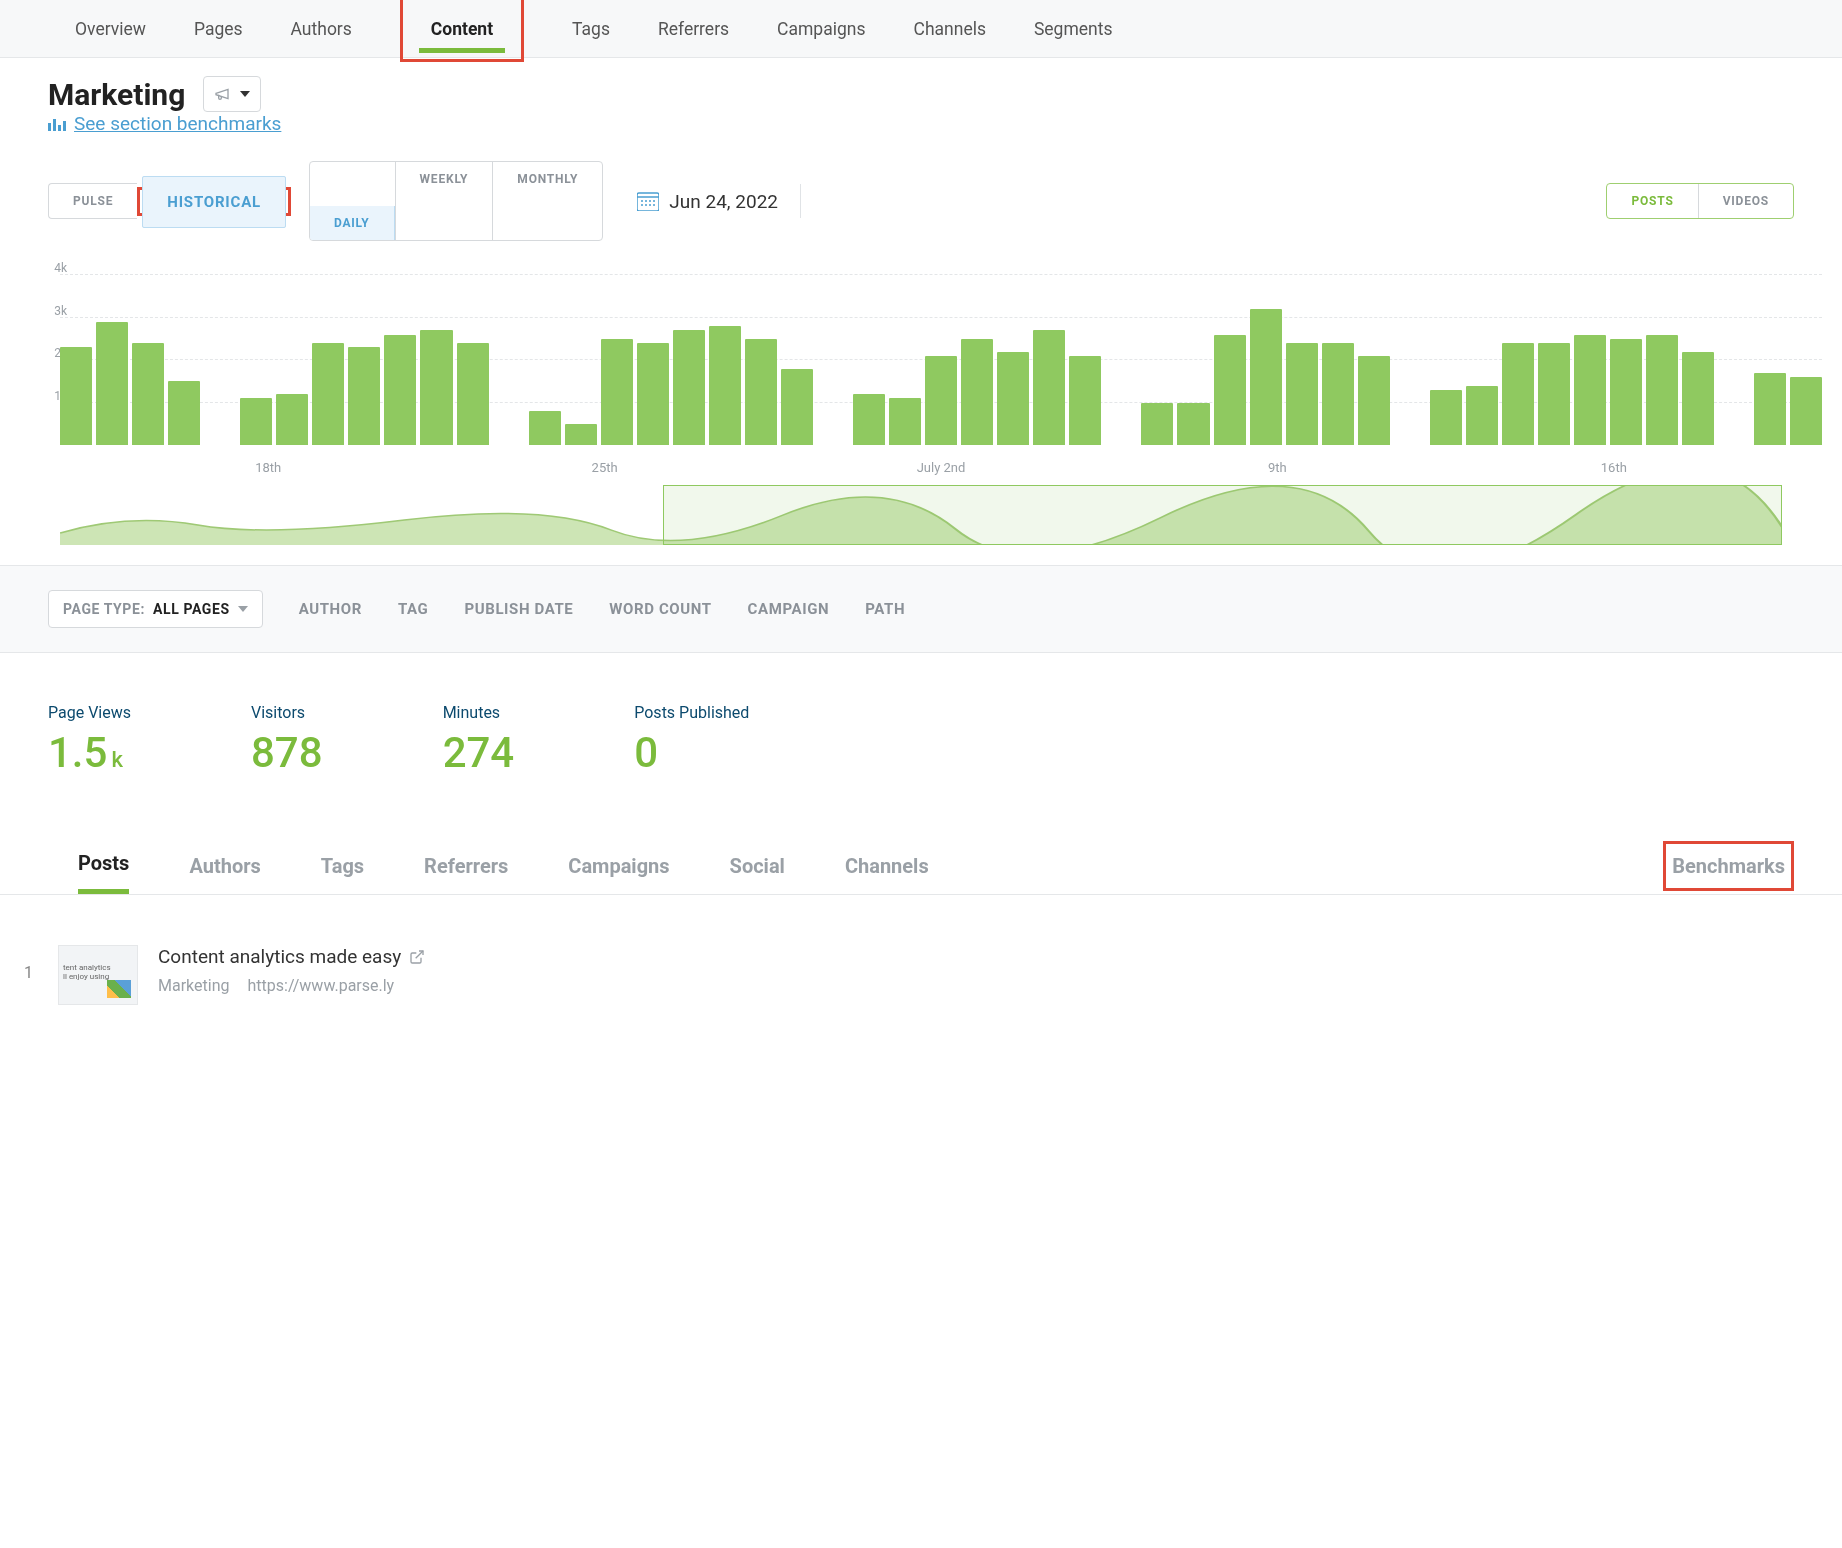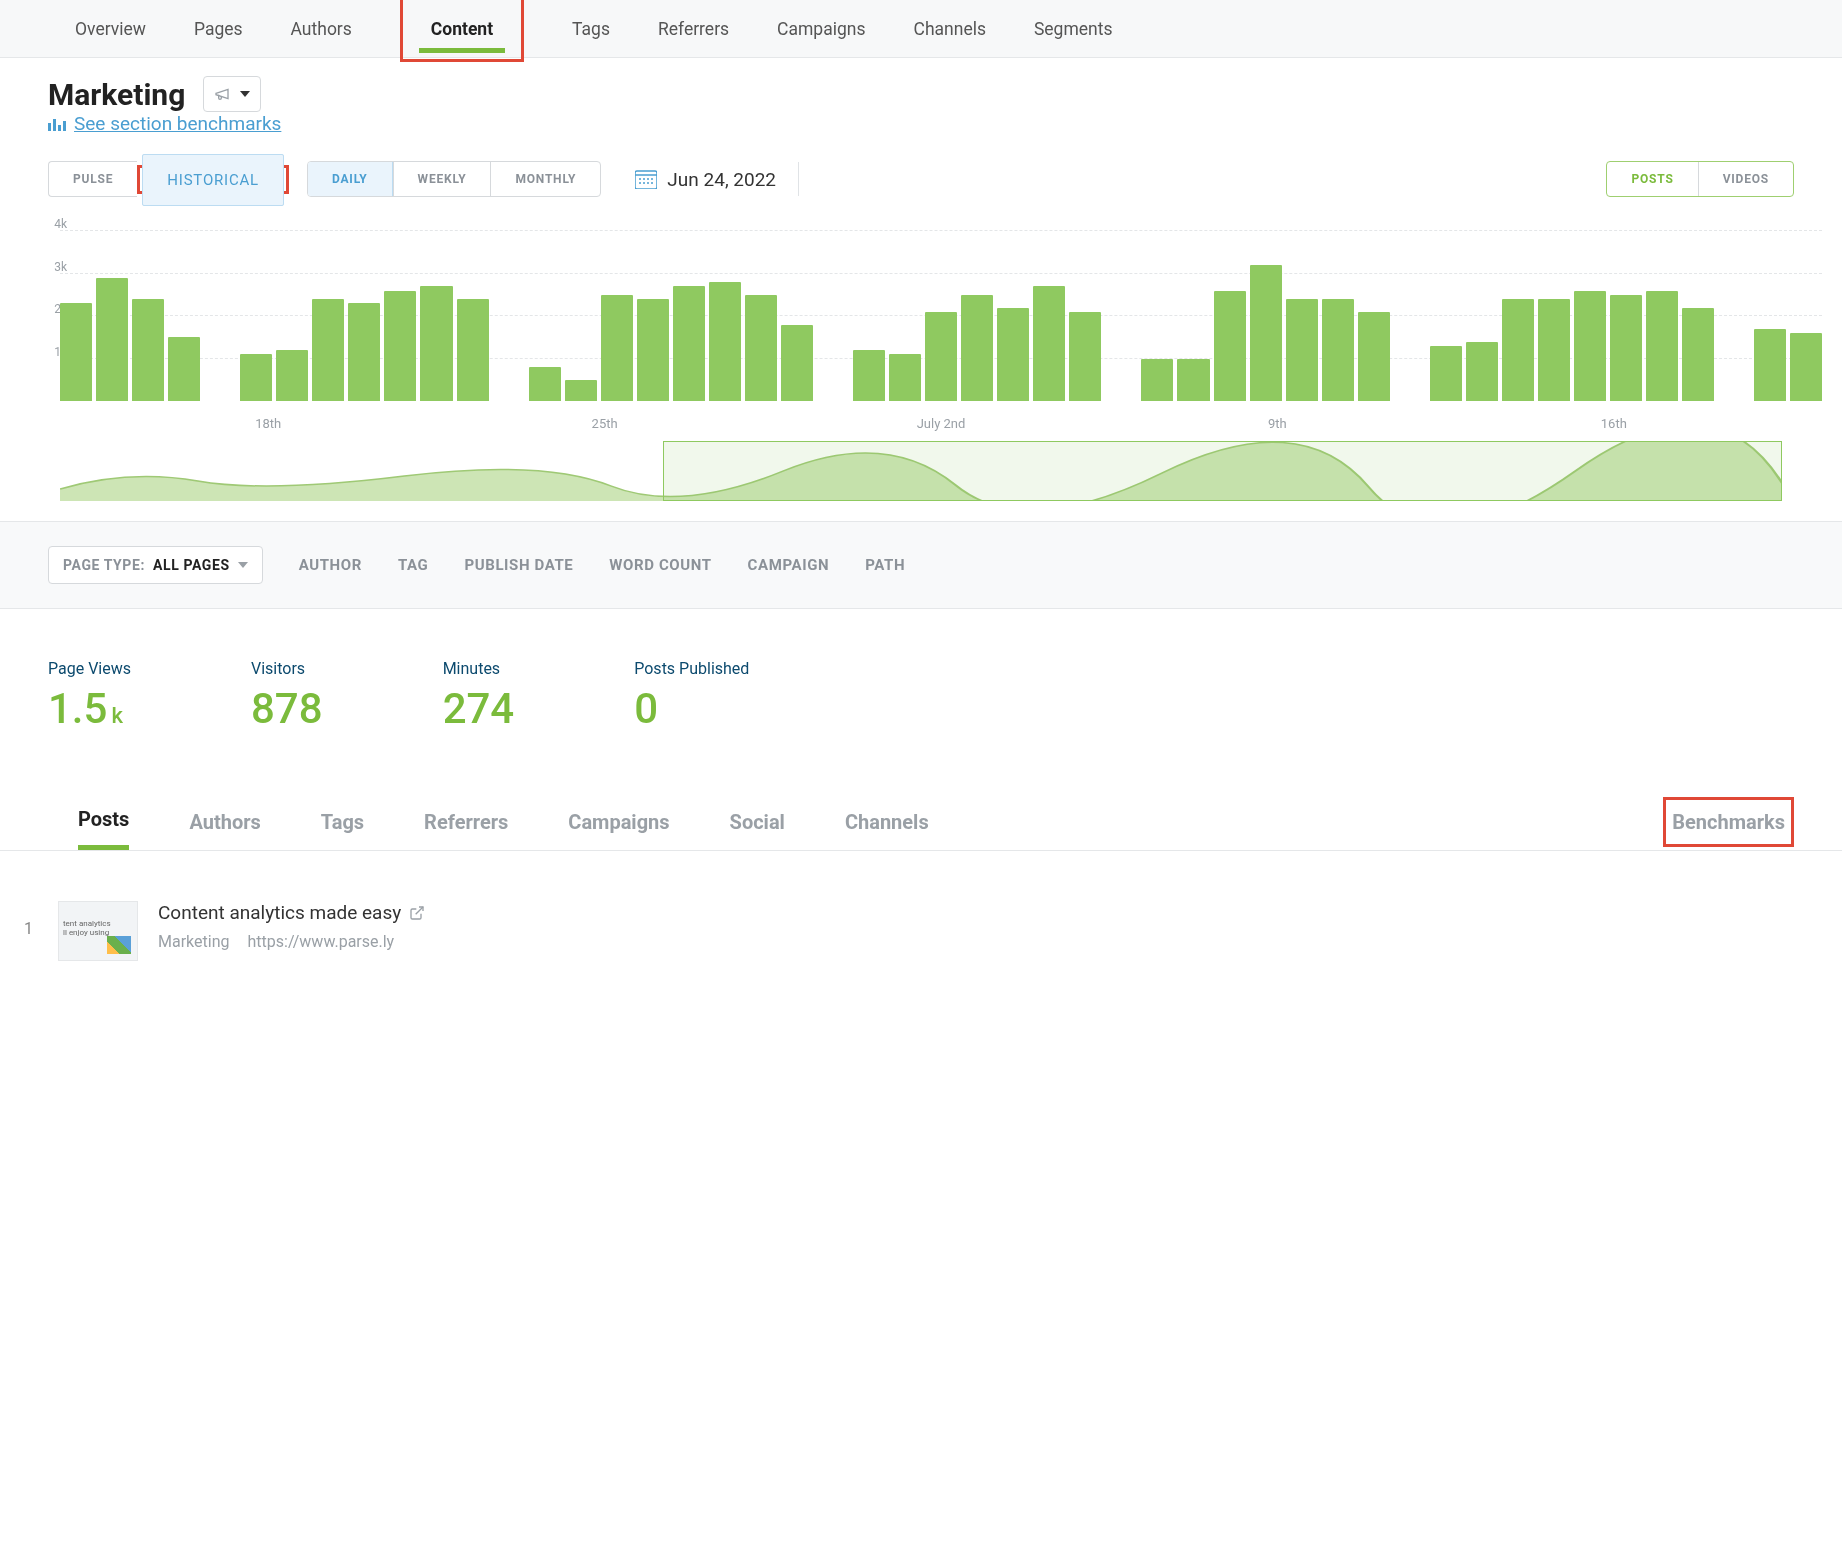--- a/index.html
+++ b/index.html
@@ -21,22 +21,22 @@
 .bench a { color: #4a9ed1; text-decoration: underline; cursor: pointer; }
 
 
 .controls { display: flex; align-items: center; gap: 18px; padding: 20px 48px 10px; }
 .seg { display: flex; border: 1px solid #d6d9dc; border-radius: 4px; overflow: hidden; }
 .seg .btn { padding: 10px 24px; font-size: 12px; font-weight: 700; letter-spacing: 0.8px; color: #8b9198; cursor: pointer; }
 .seg .btn + .btn { border-left: 1px solid #d6d9dc; }
 .seg .btn.green { color: #7bbb3c; }
 .seg.green-outline { border-color: #9fcf70; }
 .hist-wrap { border: 3px solid #e04836; padding: 2px; border-radius: 0; }
-.hist-wrap .btn { background: #eaf4fc; color: #4a9ed1; border: 1px solid #bcdcf2; border-radius: 2px; padding: 16px 24px; font-size: 15px; font-weight: 400; letter-spacing: 0.8px; cursor: pointer; }
-.btn.daily { background: #eaf4fc; color: #4a9ed1; border-right: 1px solid #bcdcf2 !important; }
+.hist-wrap .btn { background: #eaf4fc; color: #4a9ed1; border: 1px solid #bcdcf2; border-radius: 2px; padding: 16px 24px; font-size: 15px; font-weight: 700; letter-spacing: 0.8px; cursor: pointer; }
+.btn.daily { background: #eaf4fc; color: #4a9ed1; border-right: 1px solid #bcdcf2 !important; margin-top: 44px; }
 .date { display: flex; align-items: center; gap: 10px; font-size: 19px; color: #333; margin-left: 16px; }
 .ctrlspace { flex: 1; }
 .vr { width: 1px; height: 34px; background: #e0e3e6; margin: 0 4px; }
 
 
 .chartwrap { padding: 24px 20px 0 20px; }
 .chart { position: relative; height: 200px; }
 .yaxis { position: absolute; left: 15px; top: 0; bottom: 30px; width: 36px; }
 .yaxis .tick { position: absolute; right: 4px; font-size: 12px; color: #9aa0a6; }
 .grid { position: absolute; left: 40px; right: 0; top: 0; bottom: 30px; }

